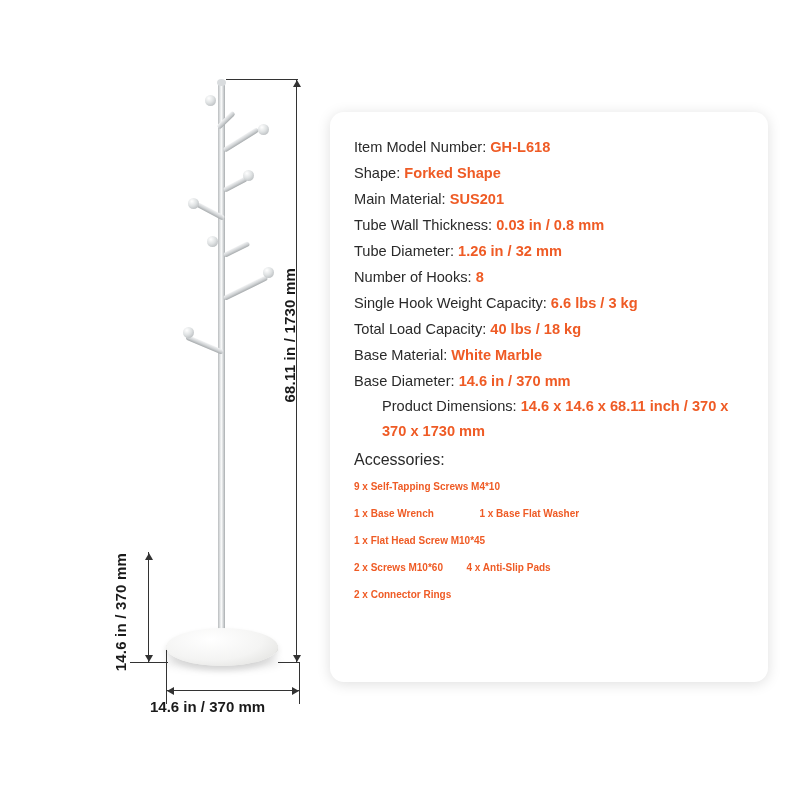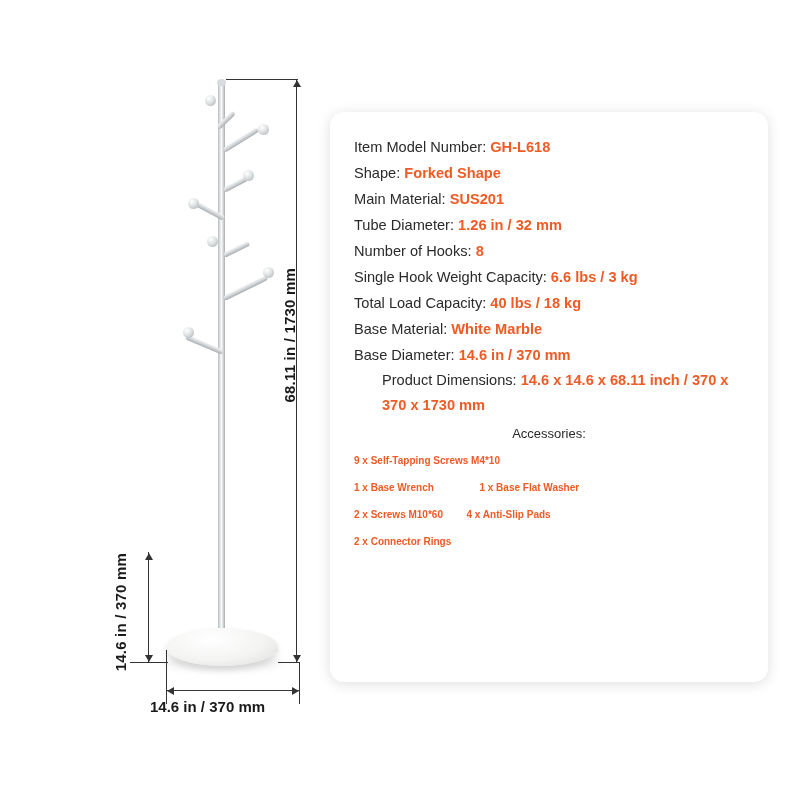--- a/index.html
+++ b/index.html
@@ -191,25 +191,24 @@
     color: #ef5b25;
     font-weight: bold;
     white-space: normal;
   }
   .spec-row.wrap {
     white-space: normal;
     line-height: 25px;
     margin-left: 28px;
   }
   .acc-head {
-    font-size: 13px;
+    font-size: 16px;
     color: #2a2a2a;
     line-height: 27px;
     margin-top: 2px;
-    text-align: center;
   }
   .acc-row {
     font-size: 10px;
     color: #ef5b25;
     font-weight: bold;
     line-height: 27px;
     white-space: nowrap;
   }
   .acc-row .gap {
     display: inline-block;
@@ -286,20 +285,24 @@
     <div class="spec-row">
       <span class="spec-label">Shape:</span>
       <span class="spec-value">Forked Shape</span>
     </div>
 
     <div class="spec-row">
       <span class="spec-label">Main Material:</span>
       <span class="spec-value">SUS201</span>
     </div>
 
+    <div class="spec-row">
+      <span class="spec-label">Tube Wall Thickness:</span>
+      <span class="spec-value">0.03 in / 0.8 mm</span>
+    </div>
 
     <div class="spec-row">
       <span class="spec-label">Tube Diameter:</span>
       <span class="spec-value">1.26 in / 32 mm</span>
     </div>
 
     <div class="spec-row">
       <span class="spec-label">Number of Hooks:</span>
       <span class="spec-value">8</span>
     </div>
@@ -336,20 +339,23 @@
     <div class="acc-row">
       <span>9 x Self-Tapping Screws M4*10</span>
     </div>
 
     <div class="acc-row">
       <span>1 x Base Wrench</span>
       <span class="gap"></span>
       <span>1 x Base Flat Washer</span>
     </div>
 
+    <div class="acc-row">
+      <span>1 x Flat Head Screw M10*45</span>
+    </div>
 
     <div class="acc-row">
       <span>2 x Screws M10*60</span>
       <span class="gap-sm"></span>
       <span>4 x Anti-Slip Pads</span>
     </div>
 
     <div class="acc-row">
       <span>2 x Connector Rings</span>
     </div>

